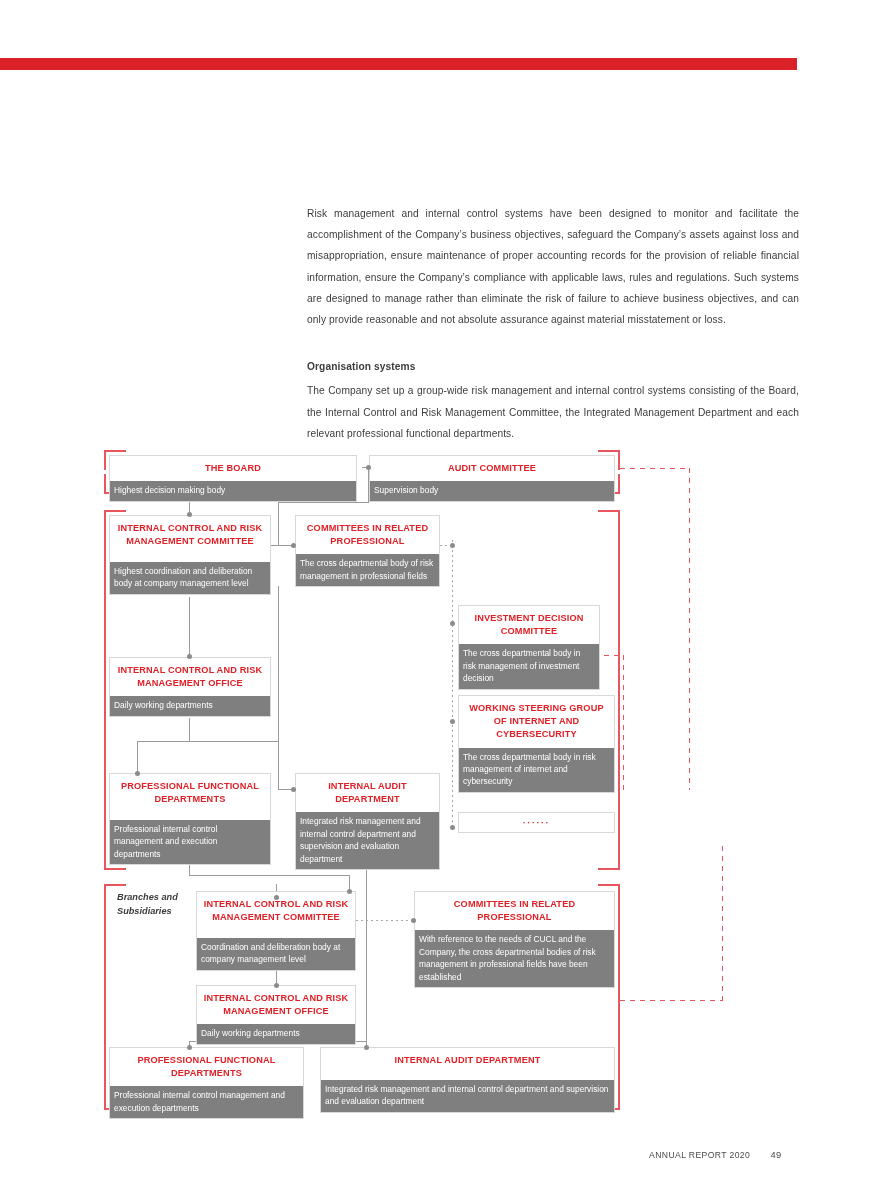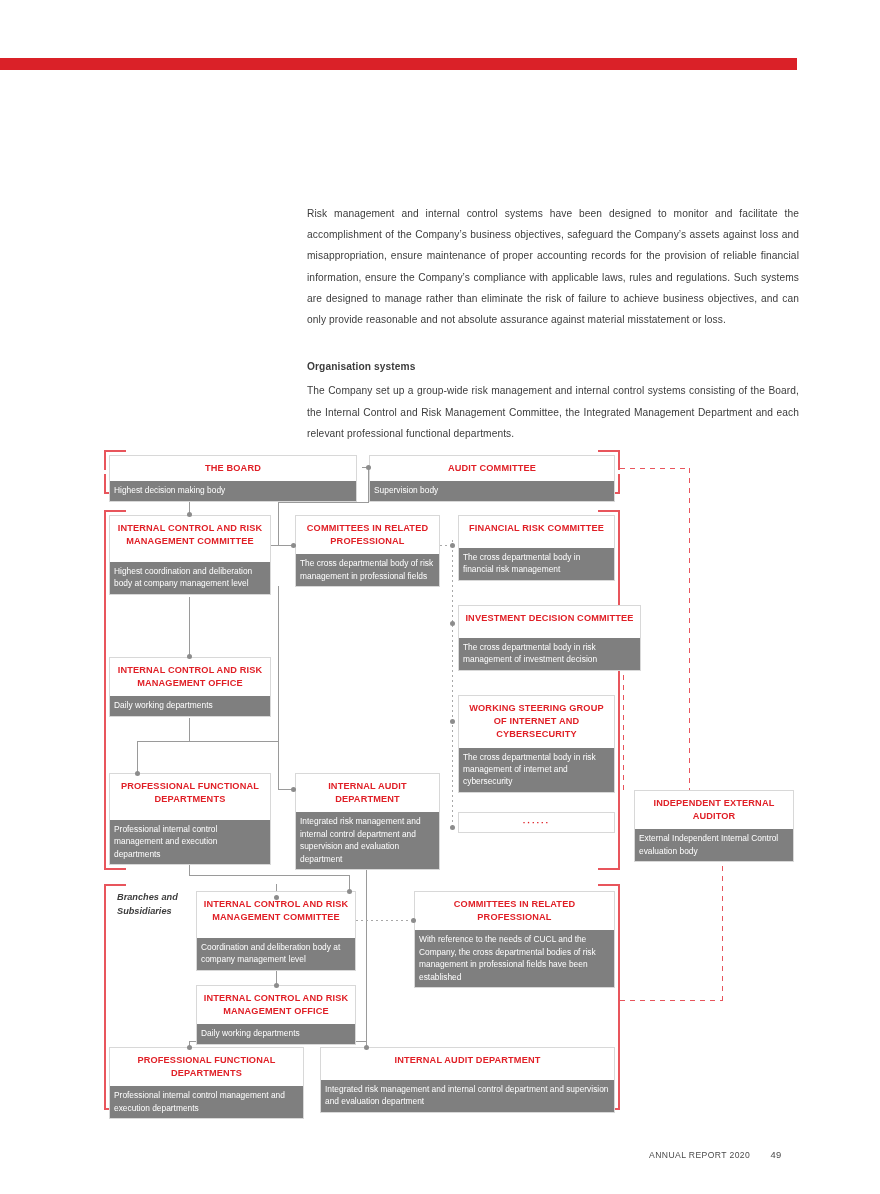--- a/index.html
+++ b/index.html
@@ -230,26 +230,22 @@
   <div class="node" style="left:109px; top:515px; width:162px;">
     <div class="ttl" style="min-height:46px;">INTERNAL CONTROL AND RISK MANAGEMENT COMMITTEE</div>
     <div class="sub">Highest coordination and deliberation body at company management level</div>
   </div>
 
   <div class="node" style="left:295px; top:515px; width:145px;">
     <div class="ttl" style="min-height:32px;">COMMITTEES IN RELATED PROFESSIONAL</div>
     <div class="sub">The cross departmental body of risk management in professional fields</div>
   </div>
 
-  <div class="node" style="left:458px; top:515px; width:157px;">
-    <div class="ttl" style="min-height:32px;">FINANCIAL RISK COMMITTEE</div>
-    <div class="sub">The cross departmental body in financial risk management</div>
-  </div>
-
-  <div class="node" style="left:458px; top:605px; width:183px;">
+
+  <div class="node" style="left:458px; top:605px; width:142px;">
     <div class="ttl" style="min-height:32px;">INVESTMENT DECISION COMMITTEE</div>
     <div class="sub">The cross departmental body in risk management of investment decision</div>
   </div>
 
   <div class="node" style="left:458px; top:695px; width:157px;">
     <div class="ttl" style="min-height:46px;">WORKING STEERING GROUP OF INTERNET AND CYBERSECURITY</div>
     <div class="sub">The cross departmental body in risk management of internet and cybersecurity</div>
   </div>
 
   <div class="node" style="left:458px; top:812px; width:157px;">
@@ -264,24 +260,20 @@
   <div class="node" style="left:109px; top:773px; width:162px;">
     <div class="ttl" style="min-height:46px;">PROFESSIONAL FUNCTIONAL DEPARTMENTS</div>
     <div class="sub">Professional internal control management and execution departments</div>
   </div>
 
   <div class="node" style="left:295px; top:773px; width:145px;">
     <div class="ttl" style="min-height:32px;">INTERNAL AUDIT DEPARTMENT</div>
     <div class="sub">Integrated risk management and internal control department and supervision and evaluation department</div>
   </div>
 
-  <div class="node" style="left:634px; top:790px; width:160px;">
-    <div class="ttl" style="min-height:32px;">INDEPENDENT EXTERNAL AUDITOR</div>
-    <div class="sub">External Independent Internal Control evaluation body</div>
-  </div>
 
   <div class="node" style="left:196px; top:891px; width:160px;">
     <div class="ttl" style="min-height:46px;">INTERNAL CONTROL AND RISK MANAGEMENT COMMITTEE</div>
     <div class="sub">Coordination and deliberation body at company management level</div>
   </div>
 
   <div class="node" style="left:414px; top:891px; width:201px;">
     <div class="ttl" style="min-height:32px;">COMMITTEES IN RELATED PROFESSIONAL</div>
     <div class="sub">With reference to the needs of CUCL and the Company, the cross departmental bodies of risk management in professional fields have been established</div>
   </div>

